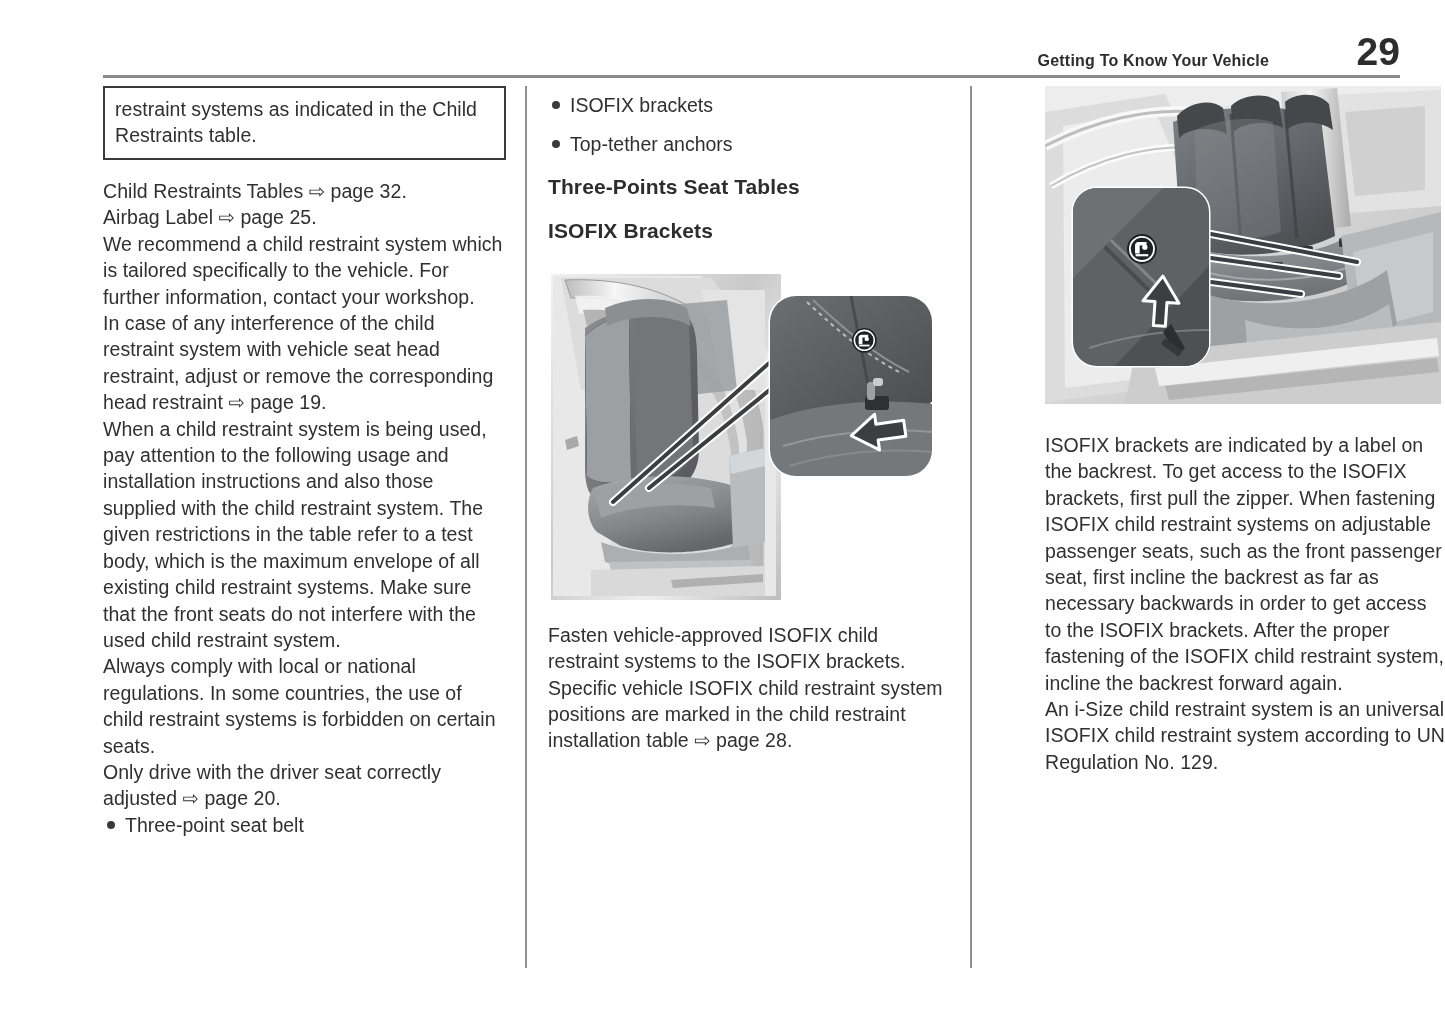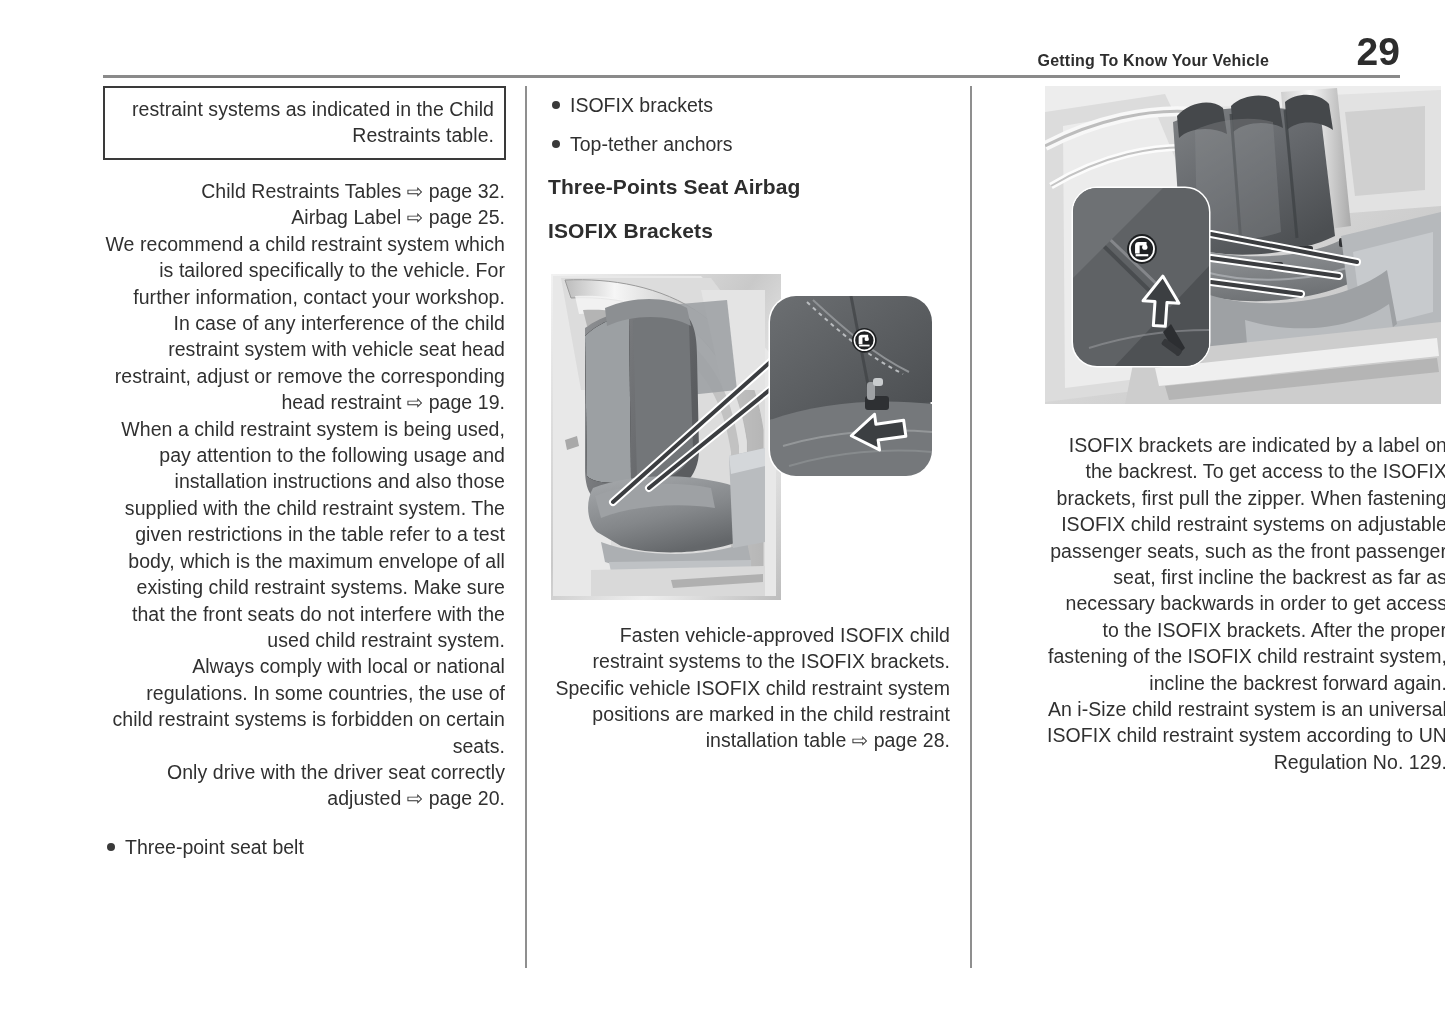--- a/index.html
+++ b/index.html
@@ -78,21 +78,20 @@
   .divider-1 { left: 525px; }
   .divider-2 { left: 970px; }
 
   
   .body-text {
     font-size: 19.5px;
     line-height: 26.4px;
     color: #303030;
     margin: 0;
     letter-spacing: 0.05px;
-    text-align: right;
   }
   .para { margin: 0 0 0 0; }
 
   .notice-box {
     border: 2px solid #3a3a3a;
     padding: 8px 10px 10px 10px;
     box-sizing: border-box;
     width: 403px;
     margin-bottom: 18px;
   }
@@ -170,21 +169,21 @@
 
     <p class="body-text para">Child Restraints Tables ⇨ page 32.</p>
     <p class="body-text para">Airbag Label ⇨ page 25.</p>
 
     <p class="body-text para">We recommend a child restraint system which is tailored specifically to the vehicle. For further information, contact your workshop.</p>
     <p class="body-text para">In case of any interference of the child restraint system with vehicle seat head restraint, adjust or remove the corresponding head restraint ⇨ page 19.</p>
     <p class="body-text para">When a child restraint system is being used, pay attention to the following usage and installation instructions and also those supplied with the child restraint system. The given restrictions in the table refer to a test body, which is the maximum envelope of all existing child restraint systems. Make sure that the front seats do not interfere with the used child restraint system.</p>
     <p class="body-text para">Always comply with local or national regulations. In some countries, the use of child restraint systems is forbidden on certain seats.</p>
     <p class="body-text para">Only drive with the driver seat correctly adjusted ⇨ page 20.</p>
 
-    <ul class="bullets" style="margin-top:22px;">
+    <ul class="bullets" style="">
       <li>
         <span class="dot"></span>
         <span>Three-point seat belt</span>
       </li>
     </ul>
 
   </div>
 
   <div class="col col-2">
 
@@ -192,21 +191,21 @@
       <li>
         <span class="dot"></span>
         <span>ISOFIX brackets</span>
       </li>
       <li>
         <span class="dot"></span>
         <span>Top-tether anchors</span>
       </li>
     </ul>
 
-    <h2 class="section-title">Three-Points Seat Airbag</h2>
+    <h2 class="section-title">Three-Points Seat Tables</h2>
 
     <h2 class="section-title" style="margin-top:18px;">ISOFIX Brackets</h2>
 
     <div class="figure fig-seat-front">
       <svg class="fig-svg" viewBox="0 0 392 330" preserveAspectRatio="xMidYMid meet">
         <defs>
           <linearGradient id="bodyGrad" x1="0" y1="0" x2="1" y2="1">
             <stop offset="0%" stop-color="#f2f2f2"></stop>
             <stop offset="45%" stop-color="#c9c9c9"></stop>
             <stop offset="70%" stop-color="#efefef"></stop>

